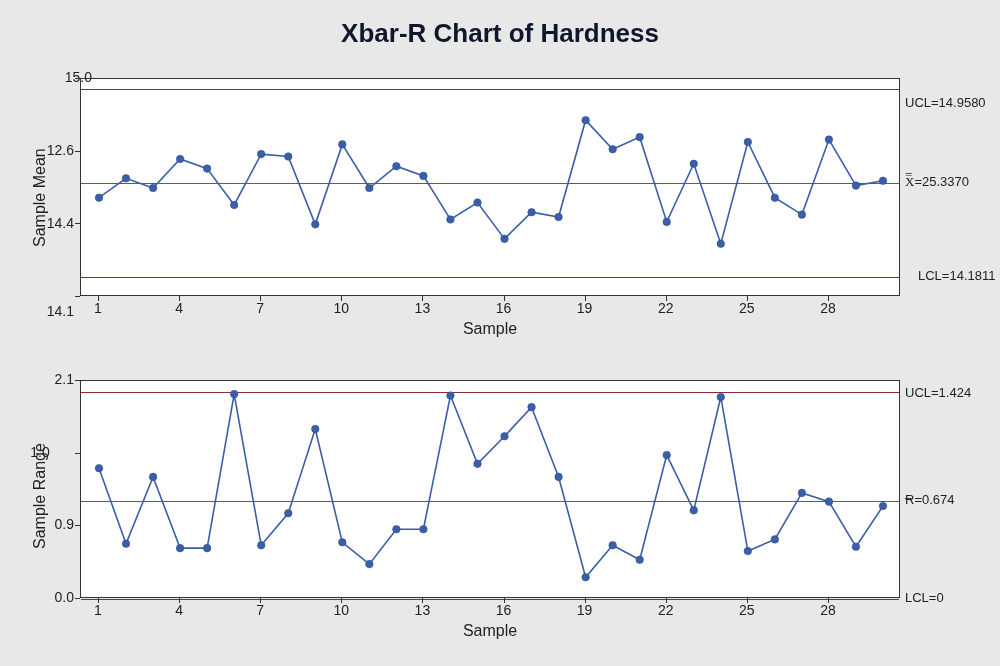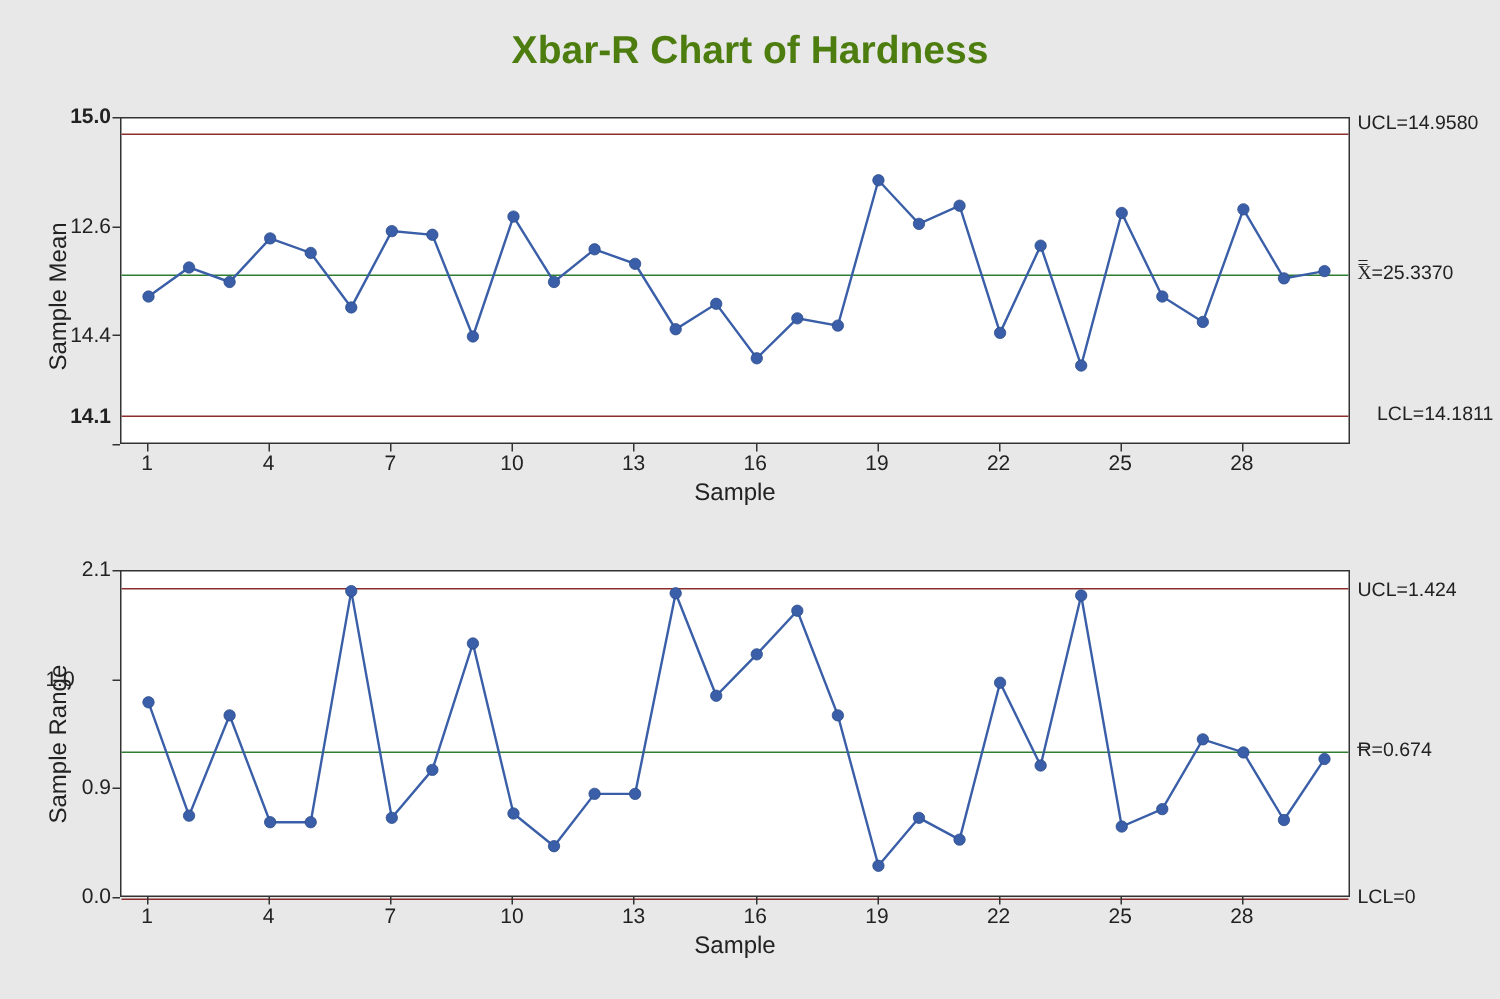--- a/index.html
+++ b/index.html
@@ -9,21 +9,21 @@
     background: #e8e8e8;
     font-family: "Segoe UI", Tahoma, sans-serif;
     position: relative;
     overflow: hidden;
   }
   .title {
     text-align: center;
     font-size: 26px;
     font-weight: bold;
     padding-top: 18px;
-    color: #4d7c0f;
+    color: #0f172a;
   }
   .chart-area {
     position: absolute;
     background: #fff;
     border: 1px solid #333;
   }
   .chart-area.top { left: 80px; top: 78px; width: 820px; height: 218px; }
   .chart-area.bottom { left: 80px; top: 380px; width: 820px; height: 218px; }
   .y-label {
     position: absolute;
@@ -111,21 +111,21 @@
       <circle cx="693.8620689655172" cy="118.6888888888889" r="3.8" class="series-pt"></circle>
       <circle cx="720.8965517241379" cy="135.6444444444445" r="3.8" class="series-pt"></circle>
       <circle cx="747.9310344827586" cy="60.55555555555554" r="3.8" class="series-pt"></circle>
       <circle cx="774.9655172413793" cy="106.57777777777761" r="3.8" class="series-pt"></circle>
       <circle cx="802" cy="101.73333333333329" r="3.8" class="series-pt"></circle>
     </svg>
 </div>
 <div class="y-label" style="left:-20px; top:178px; width:120px;">Sample Mean</div>
 <div class="x-label" style="left:440px; top:320px;">Sample</div>
 
-<div class="ref-label" id="xbar-ucl-label" style="top: 74px;">
+<div class="ref-label" id="xbar-ucl-label" style="top: 95px;">
   <span>UCL=</span><span>14.9580</span>
 </div>
 <div class="ref-label" id="xbar-center-label" style="top: 174.277px;">
   <span class="xbar-bars" style="position:relative;">X<span style="position:absolute;left:0;top:-0.55em;">=</span></span>=<span>25.3370</span>
 </div>
 <div class="ref-label" id="xbar-lcl-label" style="top: 268.356px; margin-left: 13px;">
   <span>LCL=</span><span>14.1811</span>
 </div>
 
 <div class="chart-area bottom">
@@ -172,27 +172,27 @@
 <div class="ref-label" id="range-ucl-label" style="top: 385px;">
   <span>UCL=</span><span>1.424</span>
 </div>
 <div class="ref-label" id="range-center-label" style="top: 492.045px;">
   <span style="position:relative;">R<span style="position:absolute;left:0;top:-0.6em;">_</span></span>=<span>0.674</span>
 </div>
 <div class="ref-label" id="range-lcl-label" style="top: 590px;">
   <span>LCL=</span><span>0</span>
 </div>
 
-<div class="tick y" style="left: 34px; top: 269px; font-weight: bold;">14.1</div>
+<div class="tick y" style="left: 34px; top: 303px;">14.1</div>
 <div class="tick-mark" style="left: 75px; top: 296px; width: 5px; height: 1px;"></div>
 <div class="tick y" style="left: 34px; top: 215px;">14.4</div>
 <div class="tick-mark" style="left: 75px; top: 223.333px; width: 5px; height: 1px;"></div>
 <div class="tick y" style="left: 34px; top: 141.667px;">12.6</div>
 <div class="tick-mark" style="left: 75px; top: 150.667px; width: 5px; height: 1px;"></div>
-<div class="tick y" style="left: 34px; top: 69px; font-weight: bold;">15.0</div>
+<div class="tick y" style="left: 52px; top: 69px;">15.0</div>
 <div class="tick-mark" style="left: 75px; top: 78px; width: 5px; height: 1px;"></div>
 <div class="tick x" style="left: 83px; top: 300px;">1</div>
 <div class="tick-mark" style="left: 98px; top: 296px; width: 1px; height: 5px;"></div>
 <div class="tick x" style="left: 164.103px; top: 300px;">4</div>
 <div class="tick-mark" style="left: 179.103px; top: 296px; width: 1px; height: 5px;"></div>
 <div class="tick x" style="left: 245.207px; top: 300px;">7</div>
 <div class="tick-mark" style="left: 260.207px; top: 296px; width: 1px; height: 5px;"></div>
 <div class="tick x" style="left: 326.31px; top: 300px;">10</div>
 <div class="tick-mark" style="left: 341.31px; top: 296px; width: 1px; height: 5px;"></div>
 <div class="tick x" style="left: 407.414px; top: 300px;">13</div>

